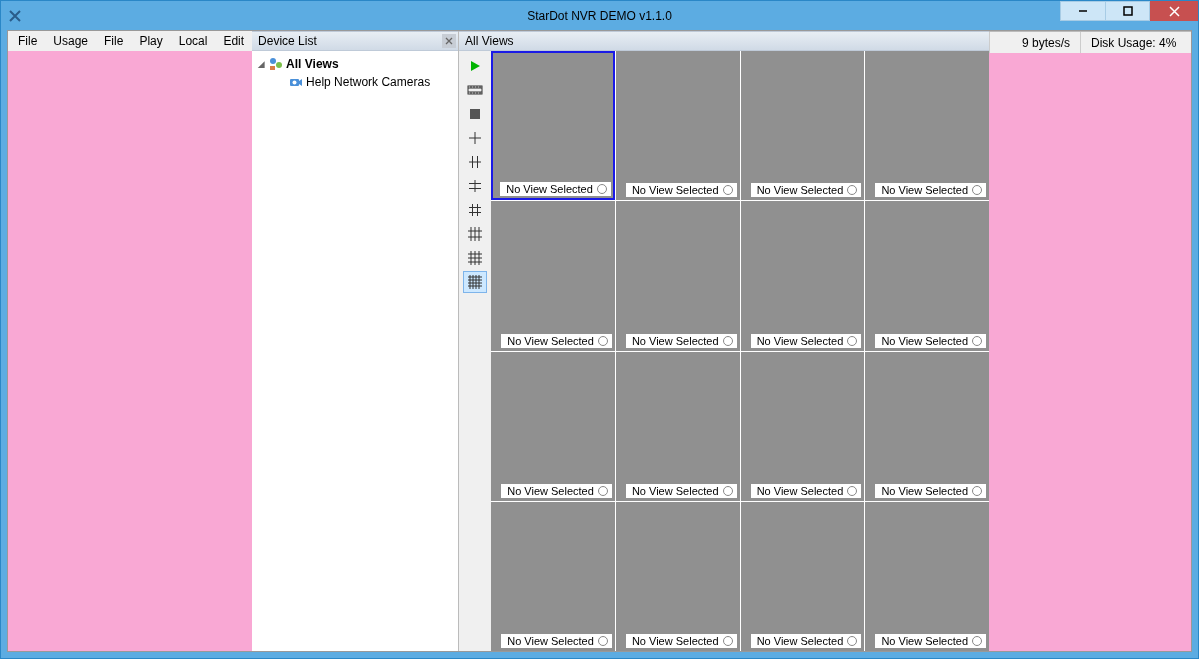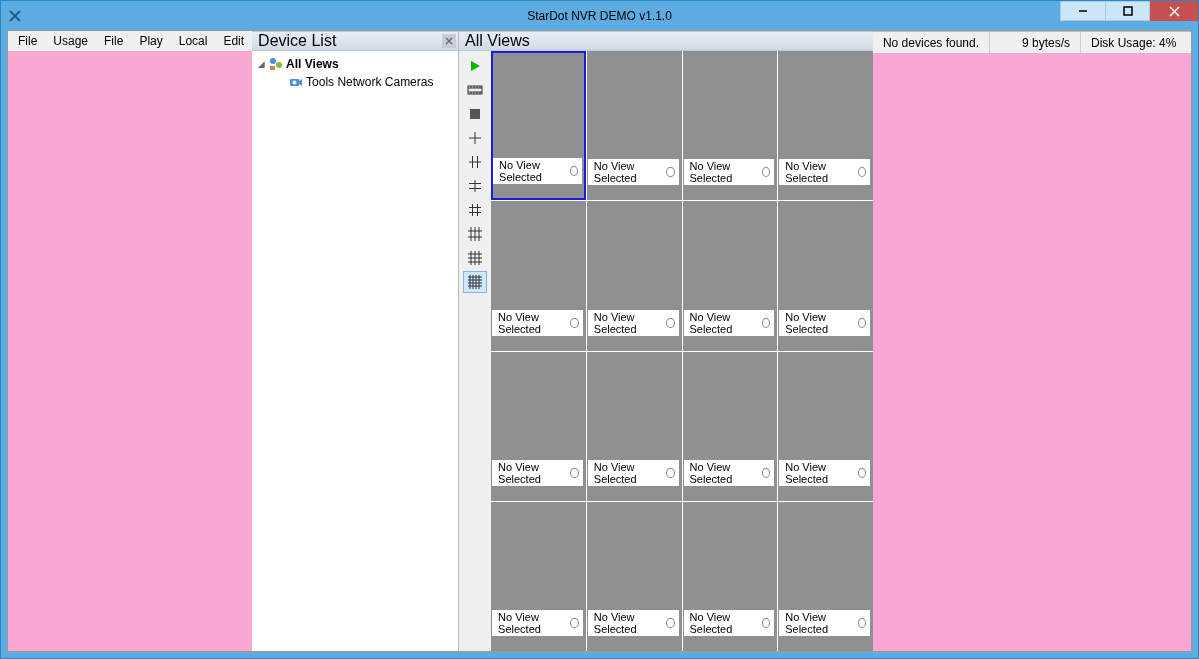--- a/index.html
+++ b/index.html
@@ -51,21 +51,21 @@
 
 .leftpanel {
   width: 207px; display: flex; flex-direction: column;
   border-right: 1px solid #bbb;
 }
 .panelheader {
   height: 20px; display: flex; align-items: center; justify-content: space-between;
   background: linear-gradient(#e8eef4, #d0dae6);
   border-top: 1px solid #bfcad8; border-bottom: 1px solid #bfcad8;
   padding: 0 2px 0 6px;
-  font-size: 16px;
+  font-size: 12px;
 }
 .panelheader .closebtn {
   width: 14px; height: 14px; background: #c7cdd5; display: flex; align-items: center; justify-content: center;
   font-size: 10px; color: #555; cursor: pointer;
 }
 .treearea {
   flex: 1; background: #fff; padding: 4px 4px; overflow: auto;
 }
 .treenode { display: flex; align-items: center; gap: 2px; height: 18px; cursor: default; }
 .treenode .expander { width: 10px; color: #666; font-size: 9px; text-align: center; }
@@ -107,21 +107,21 @@
   gap: 1px;
   background: #fff;
 }
 .cell {
   background: #909090; position: relative;
   border: 1px solid transparent;
   overflow: hidden;
 }
 .cell.active { border: 2px solid #1a1ae6; }
 .celllabel {
-  position: absolute; bottom: 14px; right: 2px;
+  position: absolute; bottom: 2px; right: 2px;
   background: #fff; color: #000;
   font-size: 11px; padding: 1px 4px 1px 6px;
   display: flex; align-items: center; gap: 4px;
 }
 .celllabel .circ {
   width: 10px; height: 10px; border: 1px solid #888; border-radius: 50%; background: #fff;
 }
 
 
 .statusbar {
@@ -200,21 +200,21 @@
             <span class="label">All Views</span>
           </div>
           <div class="treenode child">
             <span class="icon">
               <svg width="16" height="16">
                   <rect x="2" y="5" width="9" height="7" fill="#4a90d9" rx="1"></rect>
                   <circle cx="6.5" cy="8.5" r="2" fill="#fff"></circle>
                   <path d="M11 7 L14 5 L14 12 L11 10 Z" fill="#4a90d9"></path>
                 </svg>
             </span>
-            <span class="label">Tools Network Cameras</span>
+            <span class="label">Help Network Cameras</span>
           </div>
         </div>
       </div>
 
       <div class="rightpanel">
         <div class="rightheader panelheader">
           <span>All Views</span>
         </div>
         <div class="rightbody">
 
@@ -405,21 +405,20 @@
                 </div>
               </div>
           </div>
 
         </div>
       </div>
 
     </div>
 
     <div class="statusbar">
-      <div class="sect grow">No devices found.</div>
       <div class="sep"></div>
       <div class="sect" style="min-width:90px; justify-content:flex-end;">9 bytes/s</div>
       <div class="sep"></div>
       <div class="sect" style="min-width:110px;">Disk Usage: 4%</div>
     </div>
 
   </div>
 </div>
 
 </body></html>

